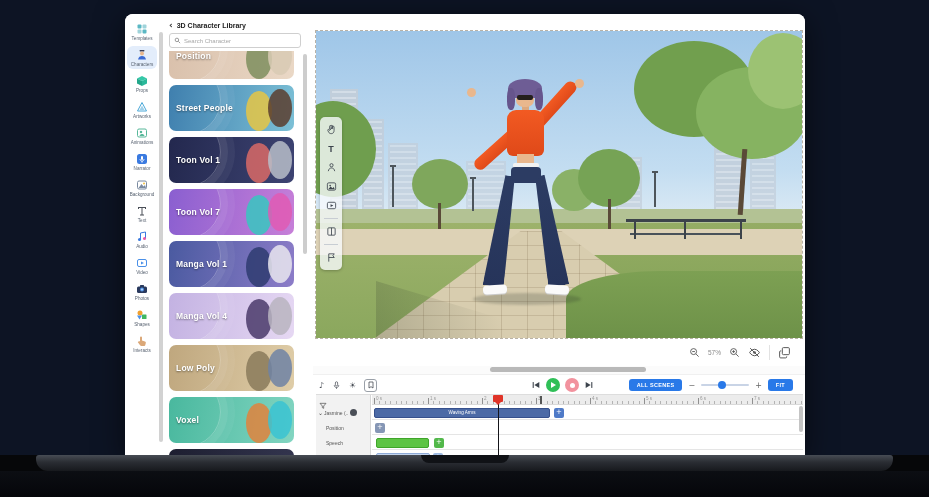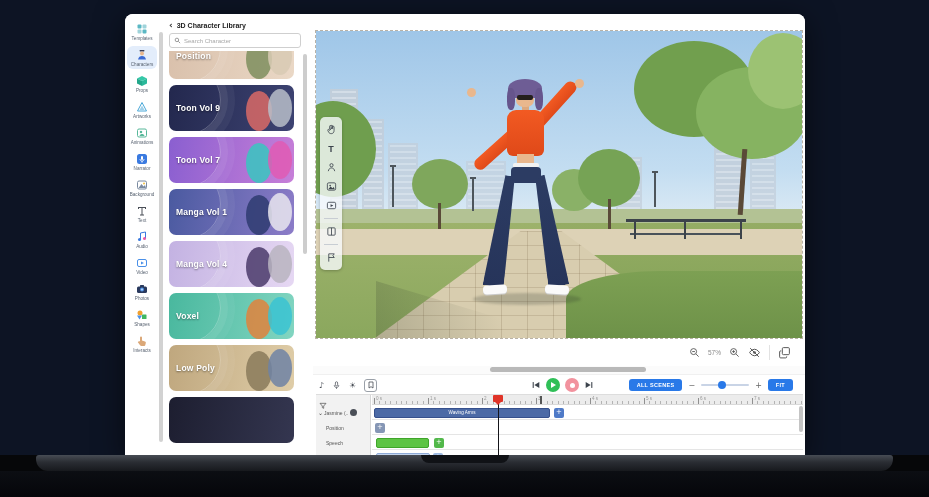--- a/index.html
+++ b/index.html
@@ -311,43 +311,47 @@
           <circle cx="10" cy="10" r="6" fill="none" stroke="#777" stroke-width="2.5"></circle>
           <line x1="15" y1="15" x2="21" y2="21" stroke="#777" stroke-width="2.5"></line>
         </svg>
       <input type="text" placeholder="Search Character" style="">
     </div>
     <div class="cards">
       <div class="card c-realistic">
           <span class="ring"></span>
           <span class="card-label">Position</span>
         </div>
+      <div class="card c-street">
+          <span class="ring"></span>
+          <span class="card-label">Street People</span>
+        </div>
       <div class="card c-toon1">
           <span class="ring"></span>
-          <span class="card-label">Toon Vol 9</span>
+          <span class="card-label">Toon Vol 1</span>
         </div>
       <div class="card c-toon2">
           <span class="ring"></span>
           <span class="card-label">Toon Vol 7</span>
         </div>
       <div class="card c-manga1">
           <span class="ring"></span>
           <span class="card-label">Manga Vol 1</span>
         </div>
       <div class="card c-manga2">
           <span class="ring"></span>
           <span class="card-label">Manga Vol 4</span>
         </div>
+      <div class="card c-lowpoly">
+          <span class="ring"></span>
+          <span class="card-label">Low Poly</span>
+        </div>
       <div class="card c-voxel">
           <span class="ring"></span>
           <span class="card-label">Voxel</span>
-        </div>
-      <div class="card c-lowpoly">
-          <span class="ring"></span>
-          <span class="card-label">Low Poly</span>
         </div>
       <div class="card c-partial">
           <span class="card-label"></span>
         </div>
     </div>
     <div class="panel-scroll"></div>
   </div>
 
   <div class="main">
 

